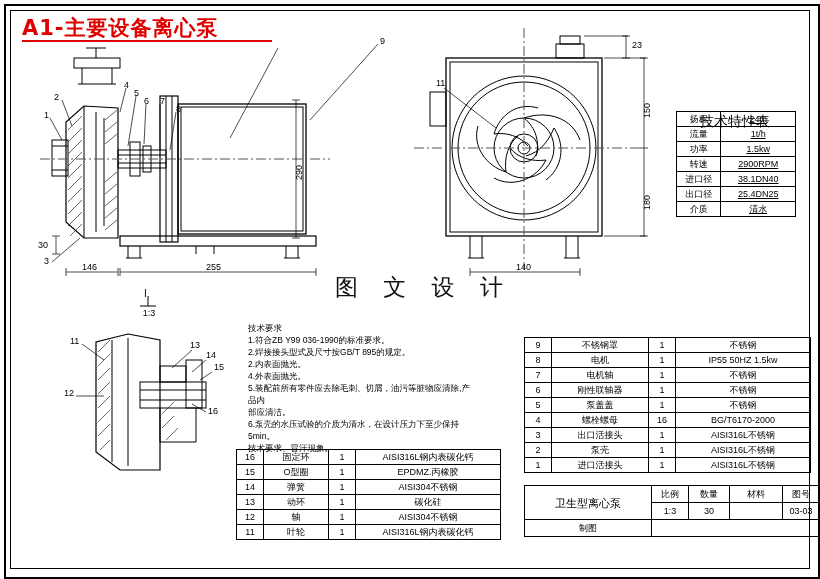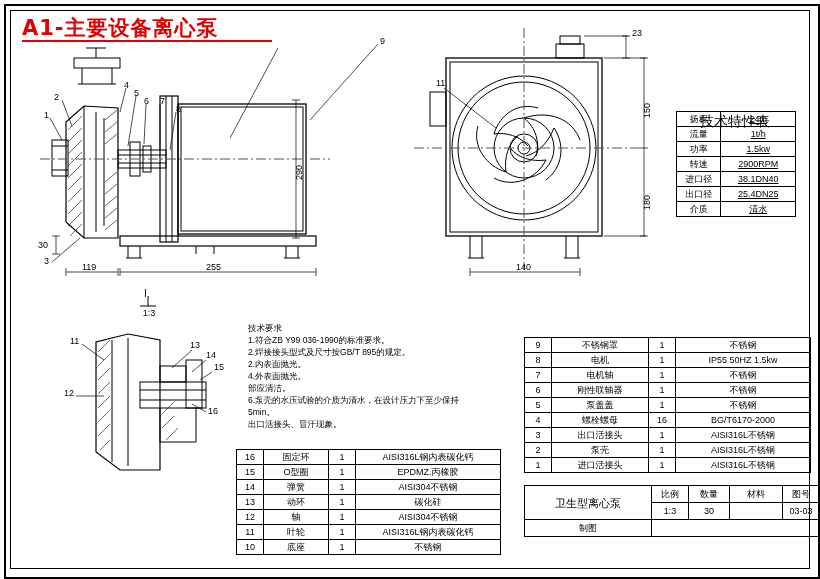--- a/index.html
+++ b/index.html
@@ -66,20 +66,21 @@
 <body>
 
 <div class="sheet">
 
   <div class="frame-outer"></div>
   <div class="frame-inner"></div>
 
   <div class="title-main">A1-主要设备离心泵</div>
   <div class="title-underline"></div>
 
+  <div class="watermark">图 文 设 计</div>
 
   <svg class="draw" viewBox="0 0 820 579">
     <g stroke="#000" fill="none" stroke-width="1">
 
       <rect x="178" y="104" width="128" height="130" stroke-width="1.3"></rect>
       <rect x="181" y="107" width="122" height="124"></rect>
 
       <rect x="160" y="96" width="18" height="146" stroke-width="1.2"></rect>
       <line x1="166" y1="96" x2="166" y2="242"></line>
       <line x1="172" y1="96" x2="172" y2="242"></line>
@@ -278,23 +279,23 @@
 
   <div class="lead-num" style="left:70px;top:336px;">11</div>
   <div class="lead-num" style="left:64px;top:388px;">12</div>
   <div class="lead-num" style="left:190px;top:340px;">13</div>
   <div class="lead-num" style="left:206px;top:350px;">14</div>
   <div class="lead-num" style="left:214px;top:362px;">15</div>
   <div class="lead-num" style="left:208px;top:406px;">16</div>
 
   <div class="dim-txt v" style="left:294px;top:180px;">290</div>
   <div class="dim-txt" style="left:206px;top:262px;">255</div>
-  <div class="dim-txt" style="left:82px;top:262px;">119</div>
+  <div class="dim-txt" style="left:82px;top:262px;">146</div>
   <div class="dim-txt" style="left:38px;top:240px;">30</div>
-  <div class="dim-txt" style="left:632px;top:28px;">23</div>
+  <div class="dim-txt" style="left:632px;top:40px;">23</div>
   <div class="dim-txt v" style="left:642px;top:118px;">150</div>
   <div class="dim-txt v" style="left:642px;top:210px;">180</div>
   <div class="dim-txt" style="left:516px;top:262px;">140</div>
 
   <div class="sec-lbl" style="left:144px;top:288px;">I</div>
   <div class="scale-lbl" style="left:134px;top:308px;width:30px;">1:3</div>
 
   <div class="spec-cap">技术特性表</div>
   <table id="spec-table">
     <tbody>
@@ -328,23 +329,24 @@
         </tr>
   </tbody>
     </table>
 
   <div class="notes">
     <span class="nt">技术要求</span>
     <span class="nt">1.符合ZB Y99 036-1990的标准要求。</span>
     <span class="nt">2.焊接接头型式及尺寸按GB/T 895的规定。</span>
     <span class="nt">2.内表面抛光。</span>
     <span class="nt">4.外表面抛光。</span>
+    <span class="nt">5.装配前所有零件应去除毛刺、切屑，油污等脏物应清除,产品内</span>
     <span class="nt">部应清洁。</span>
     <span class="nt">6.泵壳的水压试验的介质为清水，在设计压力下至少保持5min。</span>
-    <span class="nt">出口活接头、冒汗现象。</span>
+    <span class="nt">技术要求、冒汗现象。</span>
   </div>
 
   <table id="bom-top">
     <tbody>
         <tr>
           <td class="c1">9</td>
           <td class="c2">不锈钢罩</td>
           <td class="c3">1</td>
           <td class="c4">不锈钢</td>
         </tr>
@@ -429,26 +431,20 @@
           <td class="c1">12</td>
           <td class="c2">轴</td>
           <td class="c3">1</td>
           <td class="c4">AISI304不锈钢</td>
         </tr>
     <tr>
           <td class="c1">11</td>
           <td class="c2">叶轮</td>
           <td class="c3">1</td>
           <td class="c4">AISI316L钢内表碳化钙</td>
-        </tr>
-    <tr>
-          <td class="c1">10</td>
-          <td class="c2">底座</td>
-          <td class="c3">1</td>
-          <td class="c4">不锈钢</td>
         </tr>
   </tbody>
     </table>
 
   <table id="titleblock">
     <tbody>
         <tr>
       <td rowspan="2" style="width:136px;font-size:11px;">卫生型离心泵</td>
       <td style="width:36px;">比例</td>
       <td style="width:40px;">数量</td>

